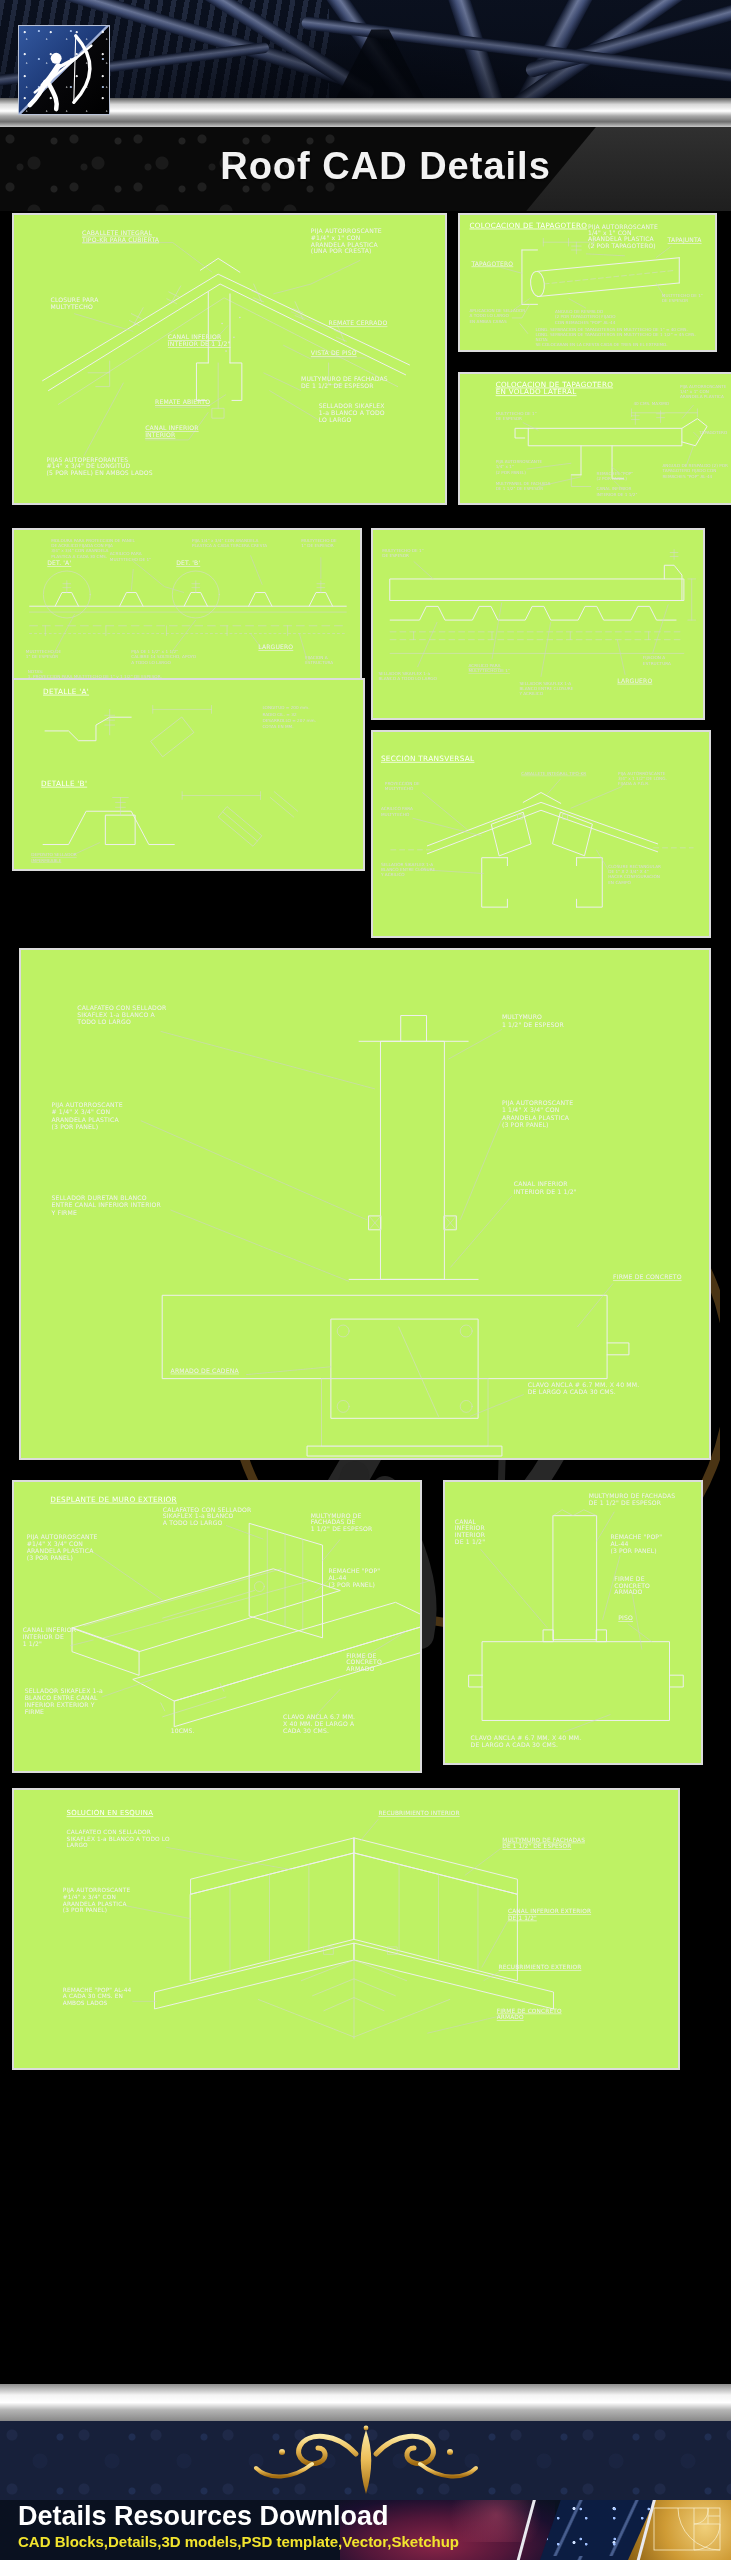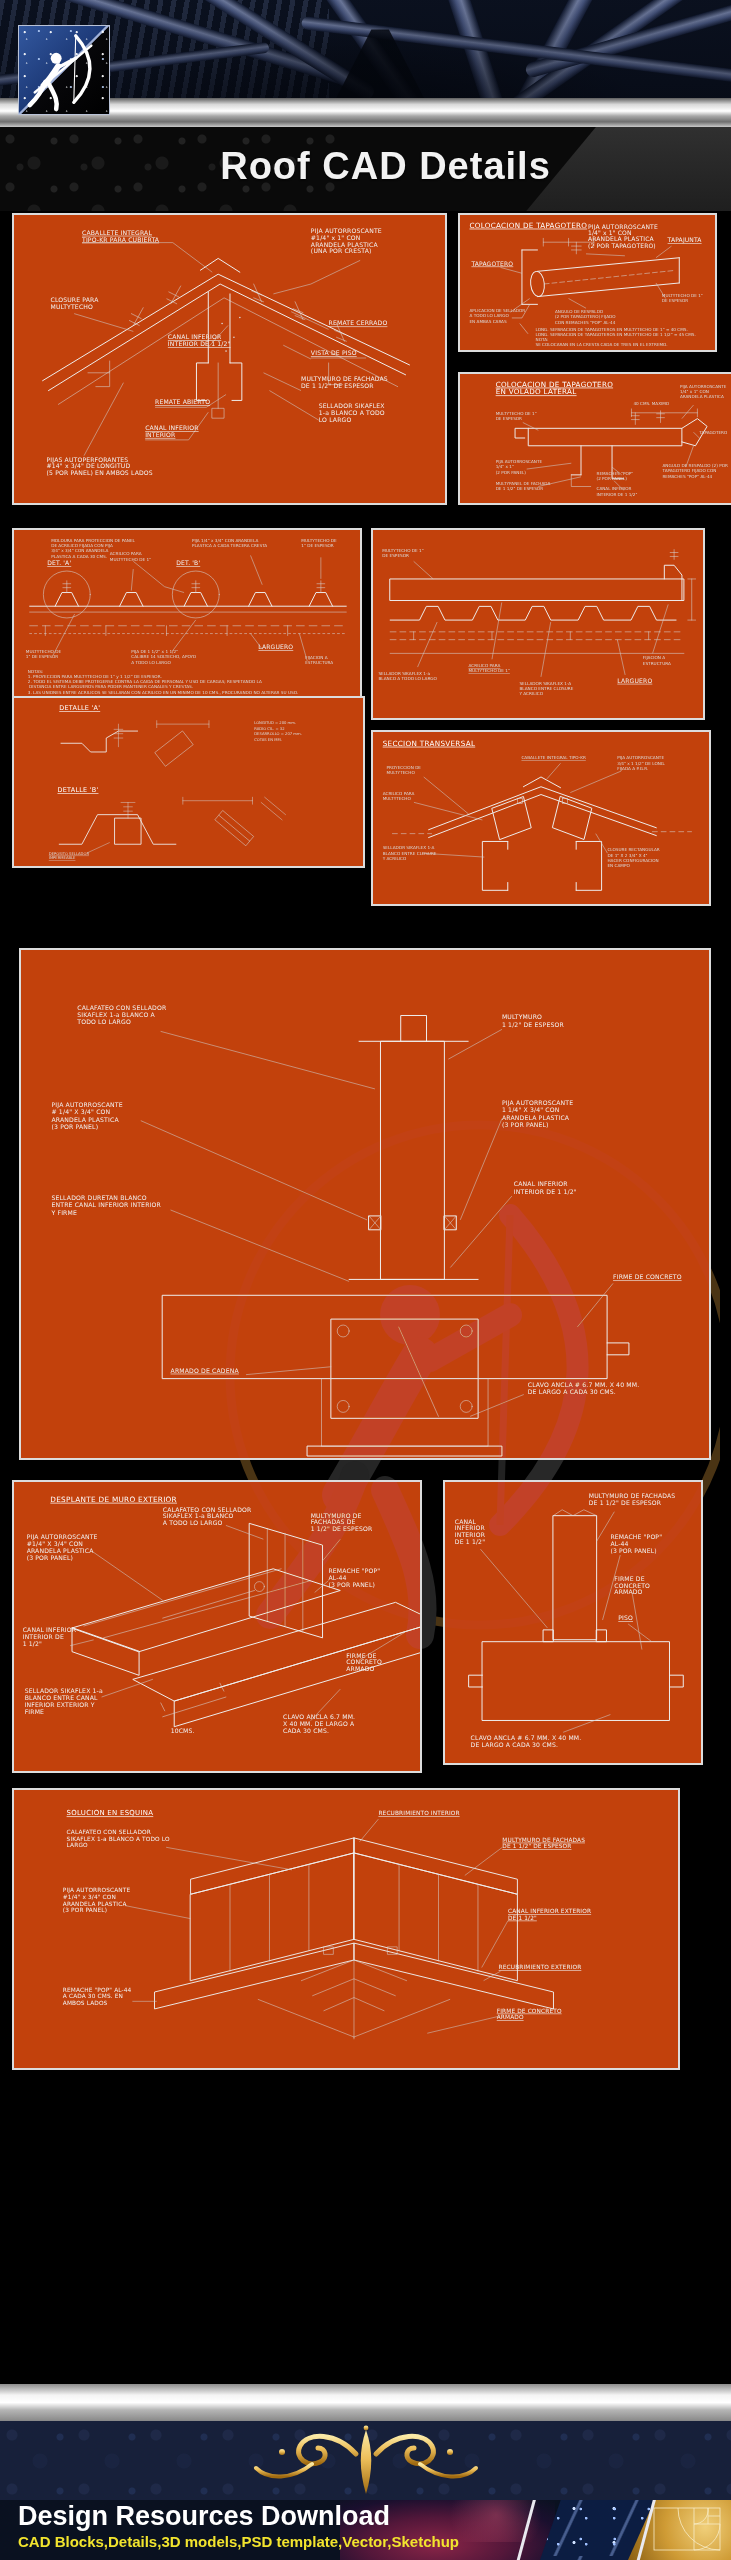--- a/index.html
+++ b/index.html
@@ -41,21 +41,21 @@
           radial-gradient(circle at 34px 36px,#1b1b1b 6px,transparent 7px),
           radial-gradient(circle at 54px 14px,#242424 3px,transparent 4px),
           radial-gradient(circle at 20px 40px,#1e1e1e 3px,transparent 4px);
         background-size:64px 48px;}
   .title-band .wedge{position:absolute;right:0;top:0;width:28%;height:100%;
         background:linear-gradient(#303030,#1f1f1f);clip-path:polygon(34% 0,100% 0,100% 100%,0 100%);}
   .page-title{position:absolute;left:0;top:18px;width:100%;text-align:center;margin:0;
         color:#f2f2f2;font-size:38px;font-weight:bold;letter-spacing:1px;
         text-shadow:0 1px 2px #000;padding-left:20px;}
   
-  .panel{position:absolute;background:#c2410c;border:2px solid #dcdcdc;box-sizing:border-box;z-index:2;}
+  .panel{position:absolute;background:#bef264;border:2px solid #dcdcdc;box-sizing:border-box;z-index:2;}
   .panel svg{display:block;width:100%;height:100%;}
   .ln{stroke:#efefef;stroke-width:1;fill:none;stroke-linecap:round;stroke-linejoin:round;}
   .tn{stroke:#d8d8d8;stroke-width:.55;fill:none;stroke-linecap:round;}
   .lead{stroke:#cfcfcf;stroke-width:.55;fill:none;}
   .lb{fill:#f1f1f1;font-size:6.2px;font-family:"DejaVu Sans",sans-serif;letter-spacing:.15px;}
   .lbs{fill:#dcdcdc;font-size:4.3px;font-family:"DejaVu Sans",sans-serif;}
   .ttl{fill:#ffffff;font-size:7.4px;font-family:"DejaVu Sans",sans-serif;letter-spacing:.3px;}
   .u{text-decoration:underline;}
   
   .watermark{position:absolute;left:180px;top:1095px;width:540px;height:560px;z-index:3;
@@ -308,21 +308,21 @@
       <path class="lead" d="M284 126 L300 76"></path>
       <text class="lbs" x="8" y="22"><tspan x="8" dy="0">MULTYTECHO DE 1"</tspan><tspan x="8" dy="5.4">DE ESPESOR</tspan></text>
       <text class="lbs" x="4" y="148"><tspan x="4" dy="0">SELLADOR SIKAFLEX 1-a</tspan><tspan x="4" dy="5.4">BLANCO A TODO LO LARGO</tspan></text>
       <text class="lbs u" x="96" y="140"><tspan x="96" dy="0">ACRILICO PARA</tspan><tspan x="96" dy="5.4">MULTYTECHO DE 1"</tspan></text>
       <text class="lbs" x="148" y="158"><tspan x="148" dy="0">SELLADOR SIKAFLEX 1-A</tspan><tspan x="148" dy="5.4">BLANCO ENTRE CLOSURE</tspan><tspan x="148" dy="5.4">Y ACRILICO</tspan></text>
       <text class="lb u" x="248" y="156"><tspan x="248" dy="0">LARGUERO</tspan></text>
       <text class="lbs" x="274" y="132"><tspan x="274" dy="0">FIJACION A</tspan><tspan x="274" dy="5.4">ESTRUCTURA</tspan></text>
     </svg>
   </section>
 
-  <section class="panel" style="left:12px;top:696px;width:353px;height:172px">
+  <section class="panel" style="left:12px;top:678px;width:353px;height:193px">
     <svg viewBox="0 0 353 193">
       <path class="ln" d="M30 52 h24 l10 10 h18 v-16 l14 -8 h22"></path>
       <path class="tn" d="M96 56 v-26 m-5 6 h10 m-10 5 h10 m-10 5 h10"></path>
       <g transform="rotate(-38 160 58)">
           <rect class="tn" x="140" y="48" width="40" height="20"></rect>
         </g>
       <path class="tn" d="M170 118 h80 m-80 -4 v8 m80 -8 v8"></path>
       <path class="tn" d="M140 30 h60 m-60 -4 v8 m60 -8 v8"></path>
       <path class="ln" d="M28 168 h26 l18 -34 h46 l18 34 h26"></path>
       <rect class="ln" x="92" y="138" width="30" height="30"></rect>
@@ -332,21 +332,21 @@
         </g>
       <path class="tn" d="M260 120 l24 20 m-20 -26 l24 20"></path>
       <path class="lead" d="M60 178 L86 166"></path>
       <text class="ttl u" x="28" y="14"><tspan x="28" dy="0">DETALLE 'A'</tspan></text>
       <text class="lbs" x="252" y="30"><tspan x="252" dy="0">LONGITUD        = 200 mm.</tspan><tspan x="252" dy="6.4">RADIO CIL.        = 32</tspan><tspan x="252" dy="6.4">DESARROLLO   = 207 mm.</tspan><tspan x="252" dy="6.4">COTAS EN MM.</tspan></text>
       <text class="ttl u" x="26" y="108"><tspan x="26" dy="0">DETALLE 'B'</tspan></text>
       <text class="lbs u" x="16" y="180"><tspan x="16" dy="0">DEPOSITO SELLADOR</tspan><tspan x="16" dy="5.4">IMPERMEABLE</tspan></text>
     </svg>
   </section>
 
-  <section class="panel" style="left:371px;top:730px;width:340px;height:176px">
+  <section class="panel" style="left:371px;top:730px;width:340px;height:208px">
     <svg viewBox="0 0 340 176">
       <path class="ln" d="M55 100 L170 56 L288 98"></path>
       <path class="ln" d="M55 108 L170 64 L288 106"></path>
       <path class="ln" d="M152 56 L170 46 L190 57"></path>
       <polygon class="ln" fill="url(#hatch)" points="120,78 152,66 160,98 128,110"></polygon>
       <polygon class="ln" fill="url(#hatch)" points="190,66 222,78 214,110 182,98"></polygon>
       <path class="ln" d="M136 112 h-26 v50 h26 m0 -50 v8 m0 34 v8"></path>
       <path class="ln" d="M206 112 h26 v50 h-26 m0 -50 v8 m0 34 v8"></path>
       <path class="tn" stroke-dasharray="5 4" d="M18 104 h40 M284 102 h40"></path>
       <rect class="tn" x="146" y="68" width="5" height="5"></rect>
@@ -527,17 +527,17 @@
       <svg width="103" height="60" viewBox="0 0 103 60">
         <g stroke="#f7ecc7" stroke-width="0.8" fill="none">
           <rect x="26" y="8" width="66" height="42"></rect>
           <path d="M66 8 V50 M66 24 H92 M80 24 V8 M80 16 H92"></path>
           <path d="M92 50 A42 42 0 0 1 50 8 M66 50 A26 26 0 0 0 92 24 M66 24 A14 14 0 0 0 80 8"></path>
         </g>
       </svg>
     </div>
     <div class="fb-sep" style="left:524px"></div>
     <div class="fb-sep" style="left:644px"></div>
-    <h2 class="fb-title">Design Resources Download</h2>
+    <h2 class="fb-title">Details Resources Download</h2>
     <p class="fb-sub">CAD Blocks,Details,3D models,PSD template,Vector,Sketchup</p>
   </div>
 
 </div>
 
 </body></html>

